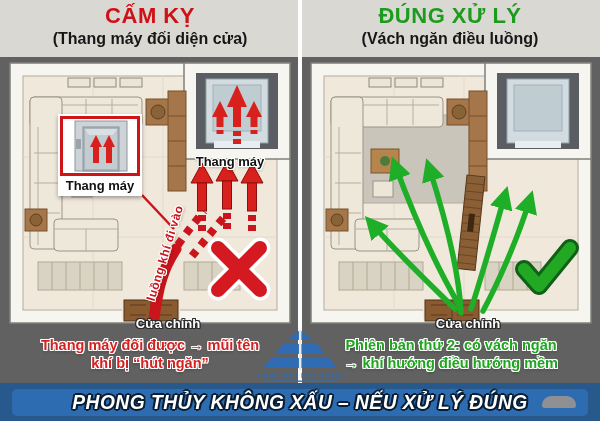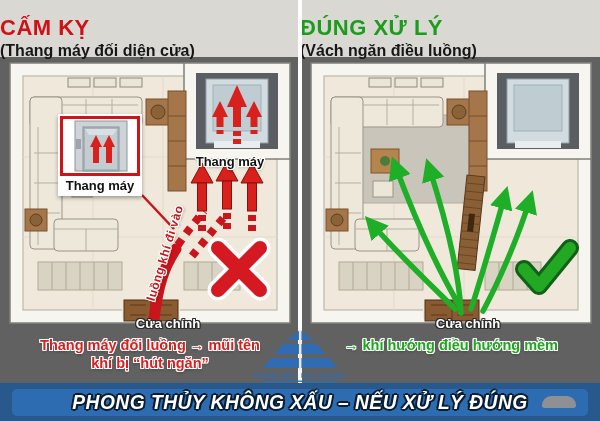--- a/index.html
+++ b/index.html
@@ -1,21 +1,21 @@
 <!DOCTYPE html>
 <html><head>
 <meta charset="utf-8">
 <style>
   * { margin:0; padding:0; box-sizing:border-box; }
   body { font-family:"Liberation Sans", sans-serif; background:#333; }
   .stage { position:relative; width:600px; height:421px; background:#616161; overflow:hidden; }
 
   
   .header { position:absolute; top:0; left:0; width:600px; height:57px; background:#d9d8d3; display:flex; }
-  .header-half { width:300px; padding-top:15px; }
+  .header-half { width:300px; text-align:center; padding-top:3px; }
   .title { font-size:22px; font-weight:800; letter-spacing:.5px; line-height:26px; }
   .title.red { color:#cf1016; }
   .title.green { color:#1d9b1d; }
   .subtitle { font-size:16px; font-weight:700; color:#161616; line-height:20px; }
 
   .divider { position:absolute; left:298px; top:0; width:4px; height:383px; background:#fdfdfb; }
 
   
   .panel { position:absolute; top:57px; width:284px; height:273px; }
   .panel.left { left:8px; } .panel.right { left:309px; }
@@ -249,24 +249,25 @@
         </g>
       </svg>
     </div>
     <div class="inset-label">Thang máy</div>
   </div>
 
   <span class="lbl door-label l outline-dark">Cửa chính</span>
   <span class="lbl door-label r outline-dark">Cửa chính</span>
 
   <div class="caption l outline-white">
-    <div>Thang máy đối luồng → mũi tên</div>
+    <div>Thang máy đối được → mũi tên</div>
     <div>khí bị “hút ngăn”</div>
   </div>
   <div class="caption r outline-white">
+    <div>Phiên bản thứ 2: có vách ngăn</div>
     <div>→ khí hướng điều hướng mềm</div>
   </div>
 
   <div class="watermark">
     <svg width="90" height="54" viewBox="0 0 90 54">
       <g fill="#2e6db8">
         <polygon points="45,0 58,10 32,10"></polygon>
         <polygon points="28,14 62,14 70,24 20,24"></polygon>
         <polygon points="16,28 74,28 82,38 8,38"></polygon>
       </g>

